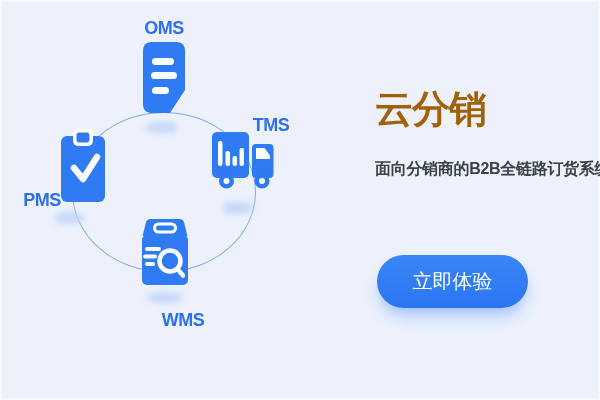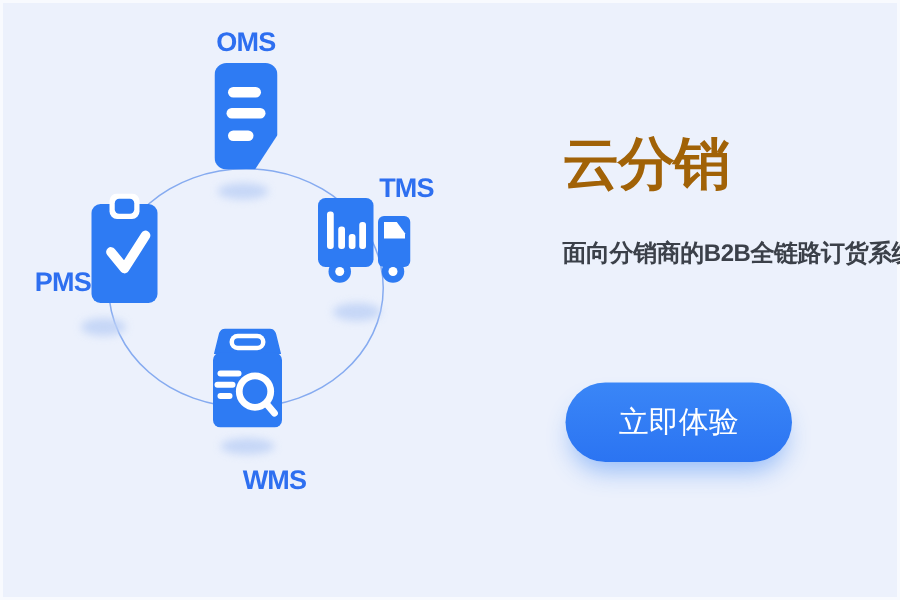--- a/index.html
+++ b/index.html
@@ -22,21 +22,21 @@
   .sh-oms{left:145px;top:122px;width:34px;height:11px;}
   .sh-tms{left:222px;top:202px;width:32px;height:12px;}
   .sh-pms{left:54px;top:212px;width:30px;height:12px;}
   .sh-wms{left:147px;top:292px;width:36px;height:11px;}
   .node-label{
     position:absolute;color:#2e6ff0;font-weight:bold;font-size:18px;
     letter-spacing:-.5px;text-align:center;
   }
   .lb-oms{left:140px;top:18px;width:48px;}
   .lb-tms{left:249px;top:115px;width:44px;}
-  .lb-pms{left:20px;top:178px;width:44px;}
+  .lb-pms{left:20px;top:190px;width:44px;}
   .lb-wms{left:139px;top:310px;width:48px;margin-left:20px;}
   .icon{position:absolute;}
   .ic-oms{left:143px;top:42px;}
   .ic-tms{left:212px;top:125px;}
   .ic-pms{left:60px;top:129px;}
   .ic-wms{left:142px;top:219px;}
   
   .hero{position:absolute;left:375px;top:0;width:225px;height:400px;}
   .hero-title{
     position:absolute;left:0;top:84px;

